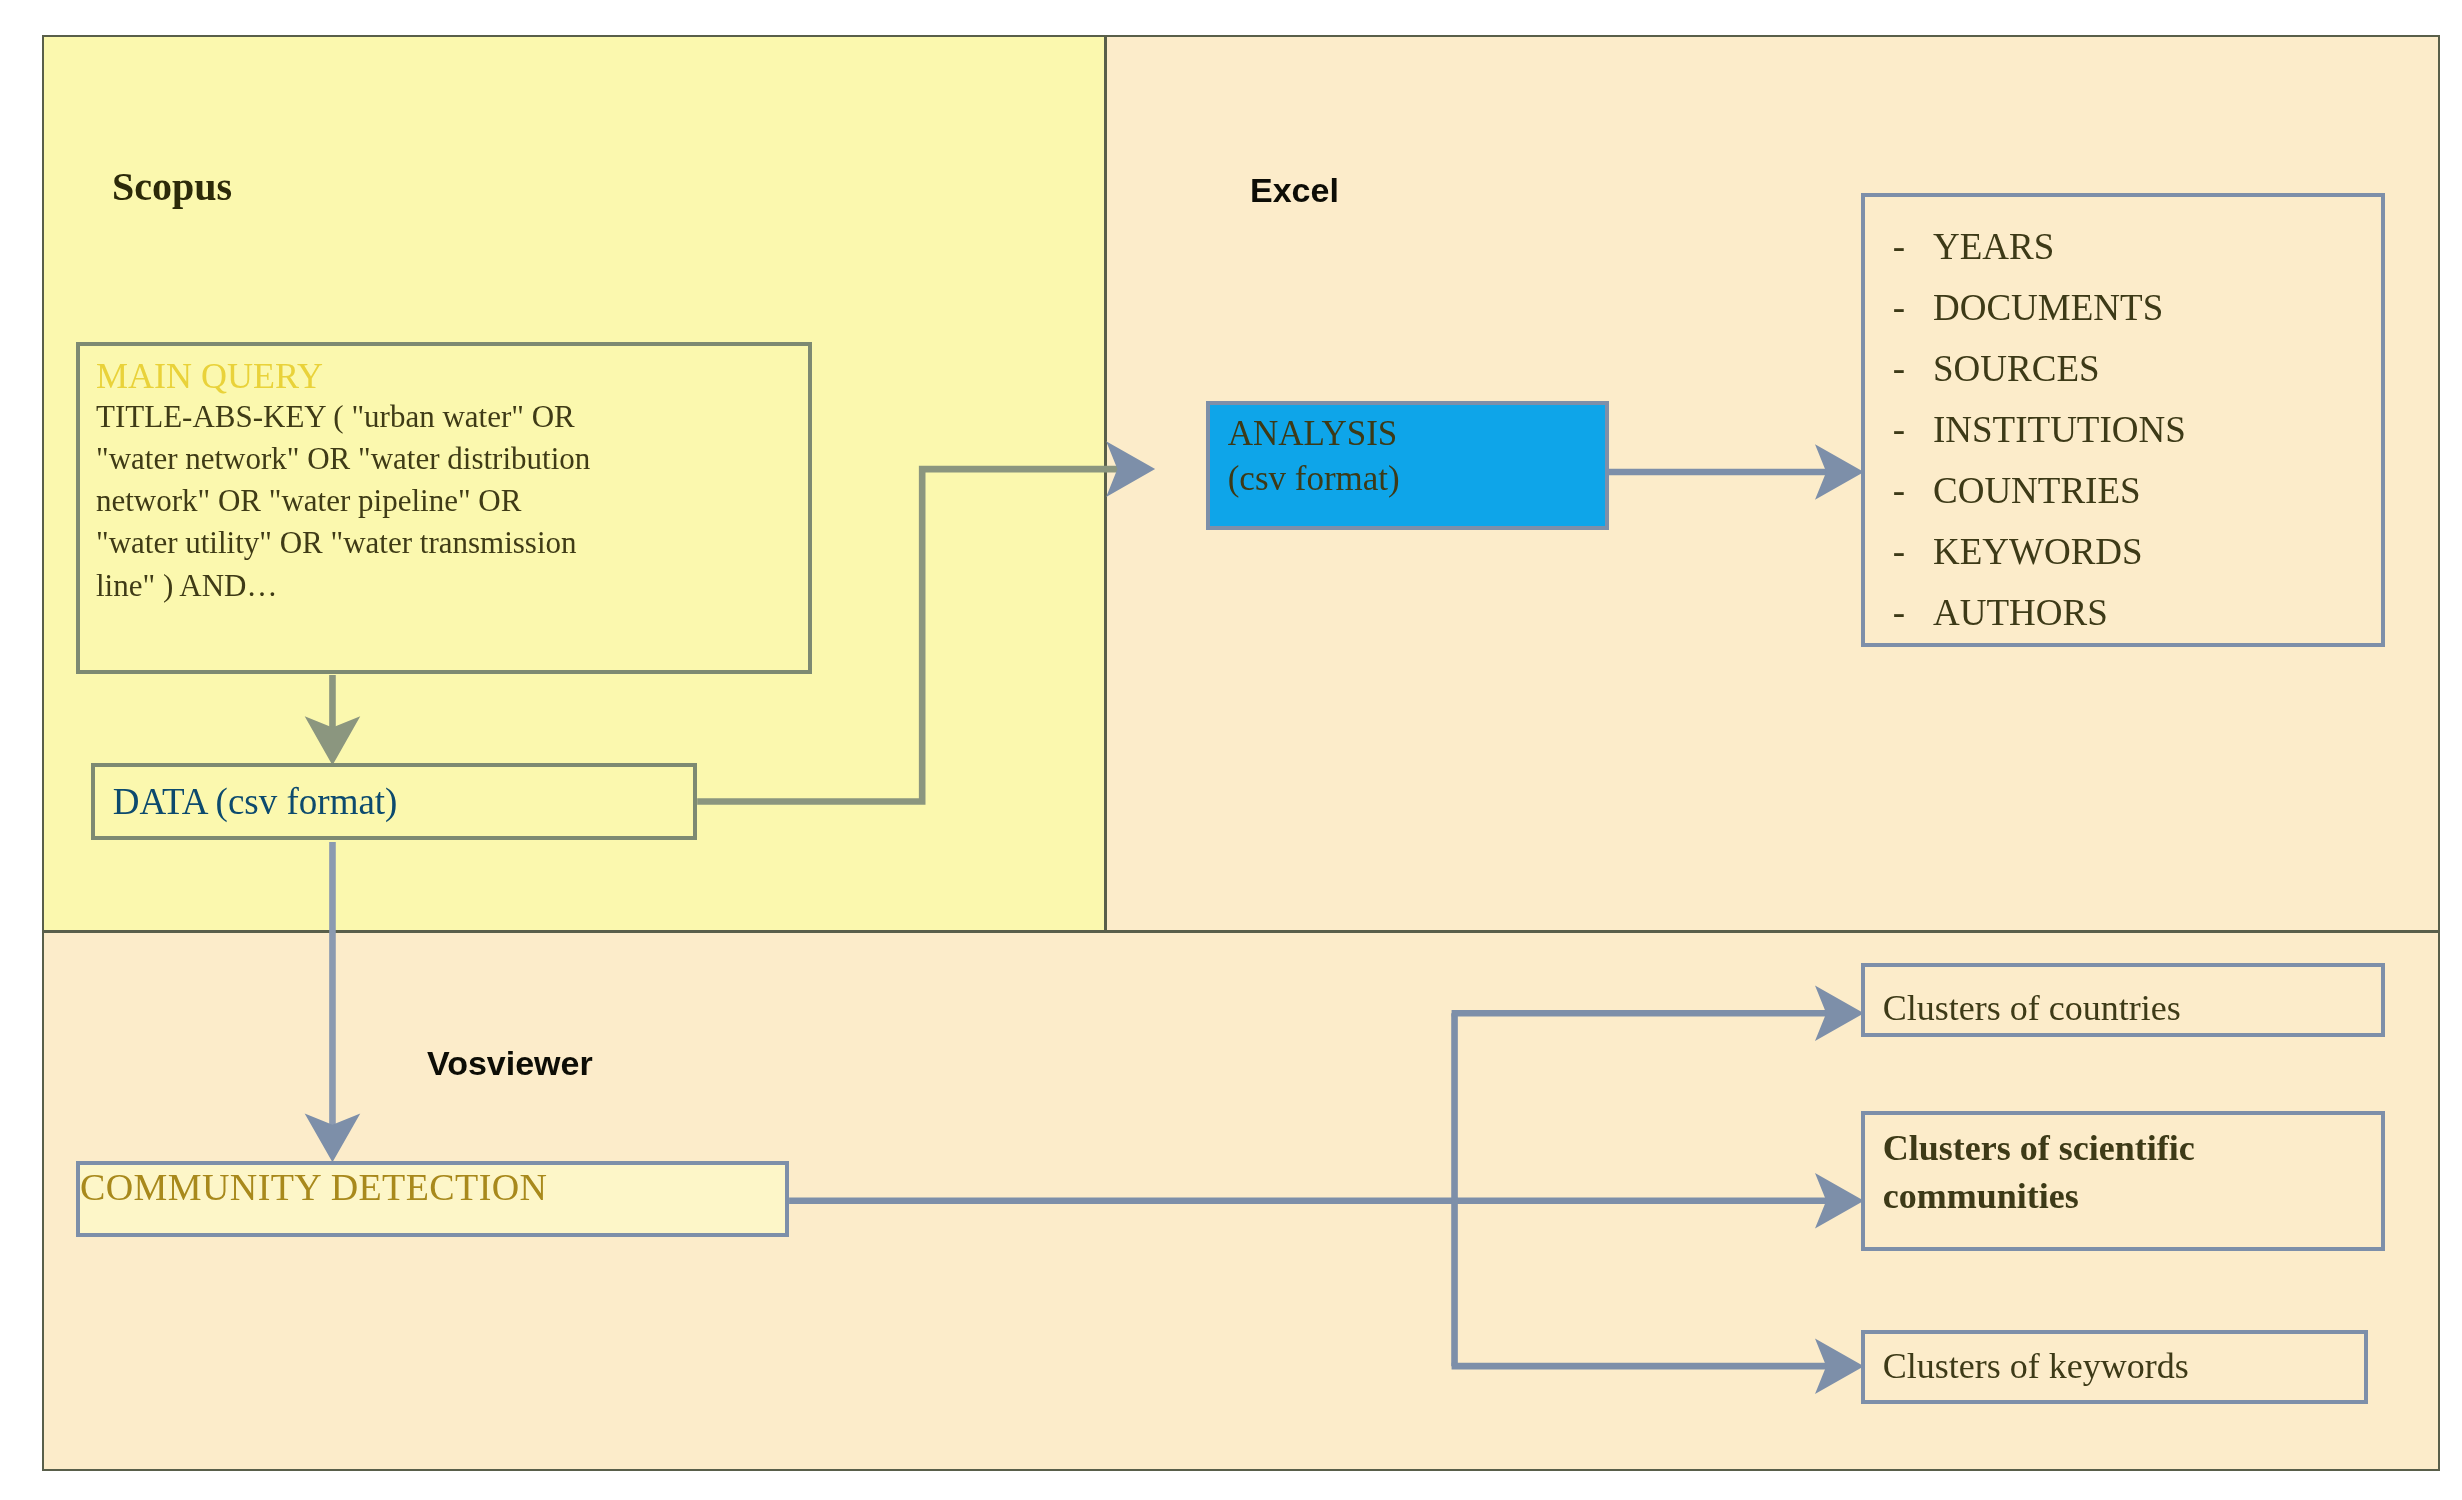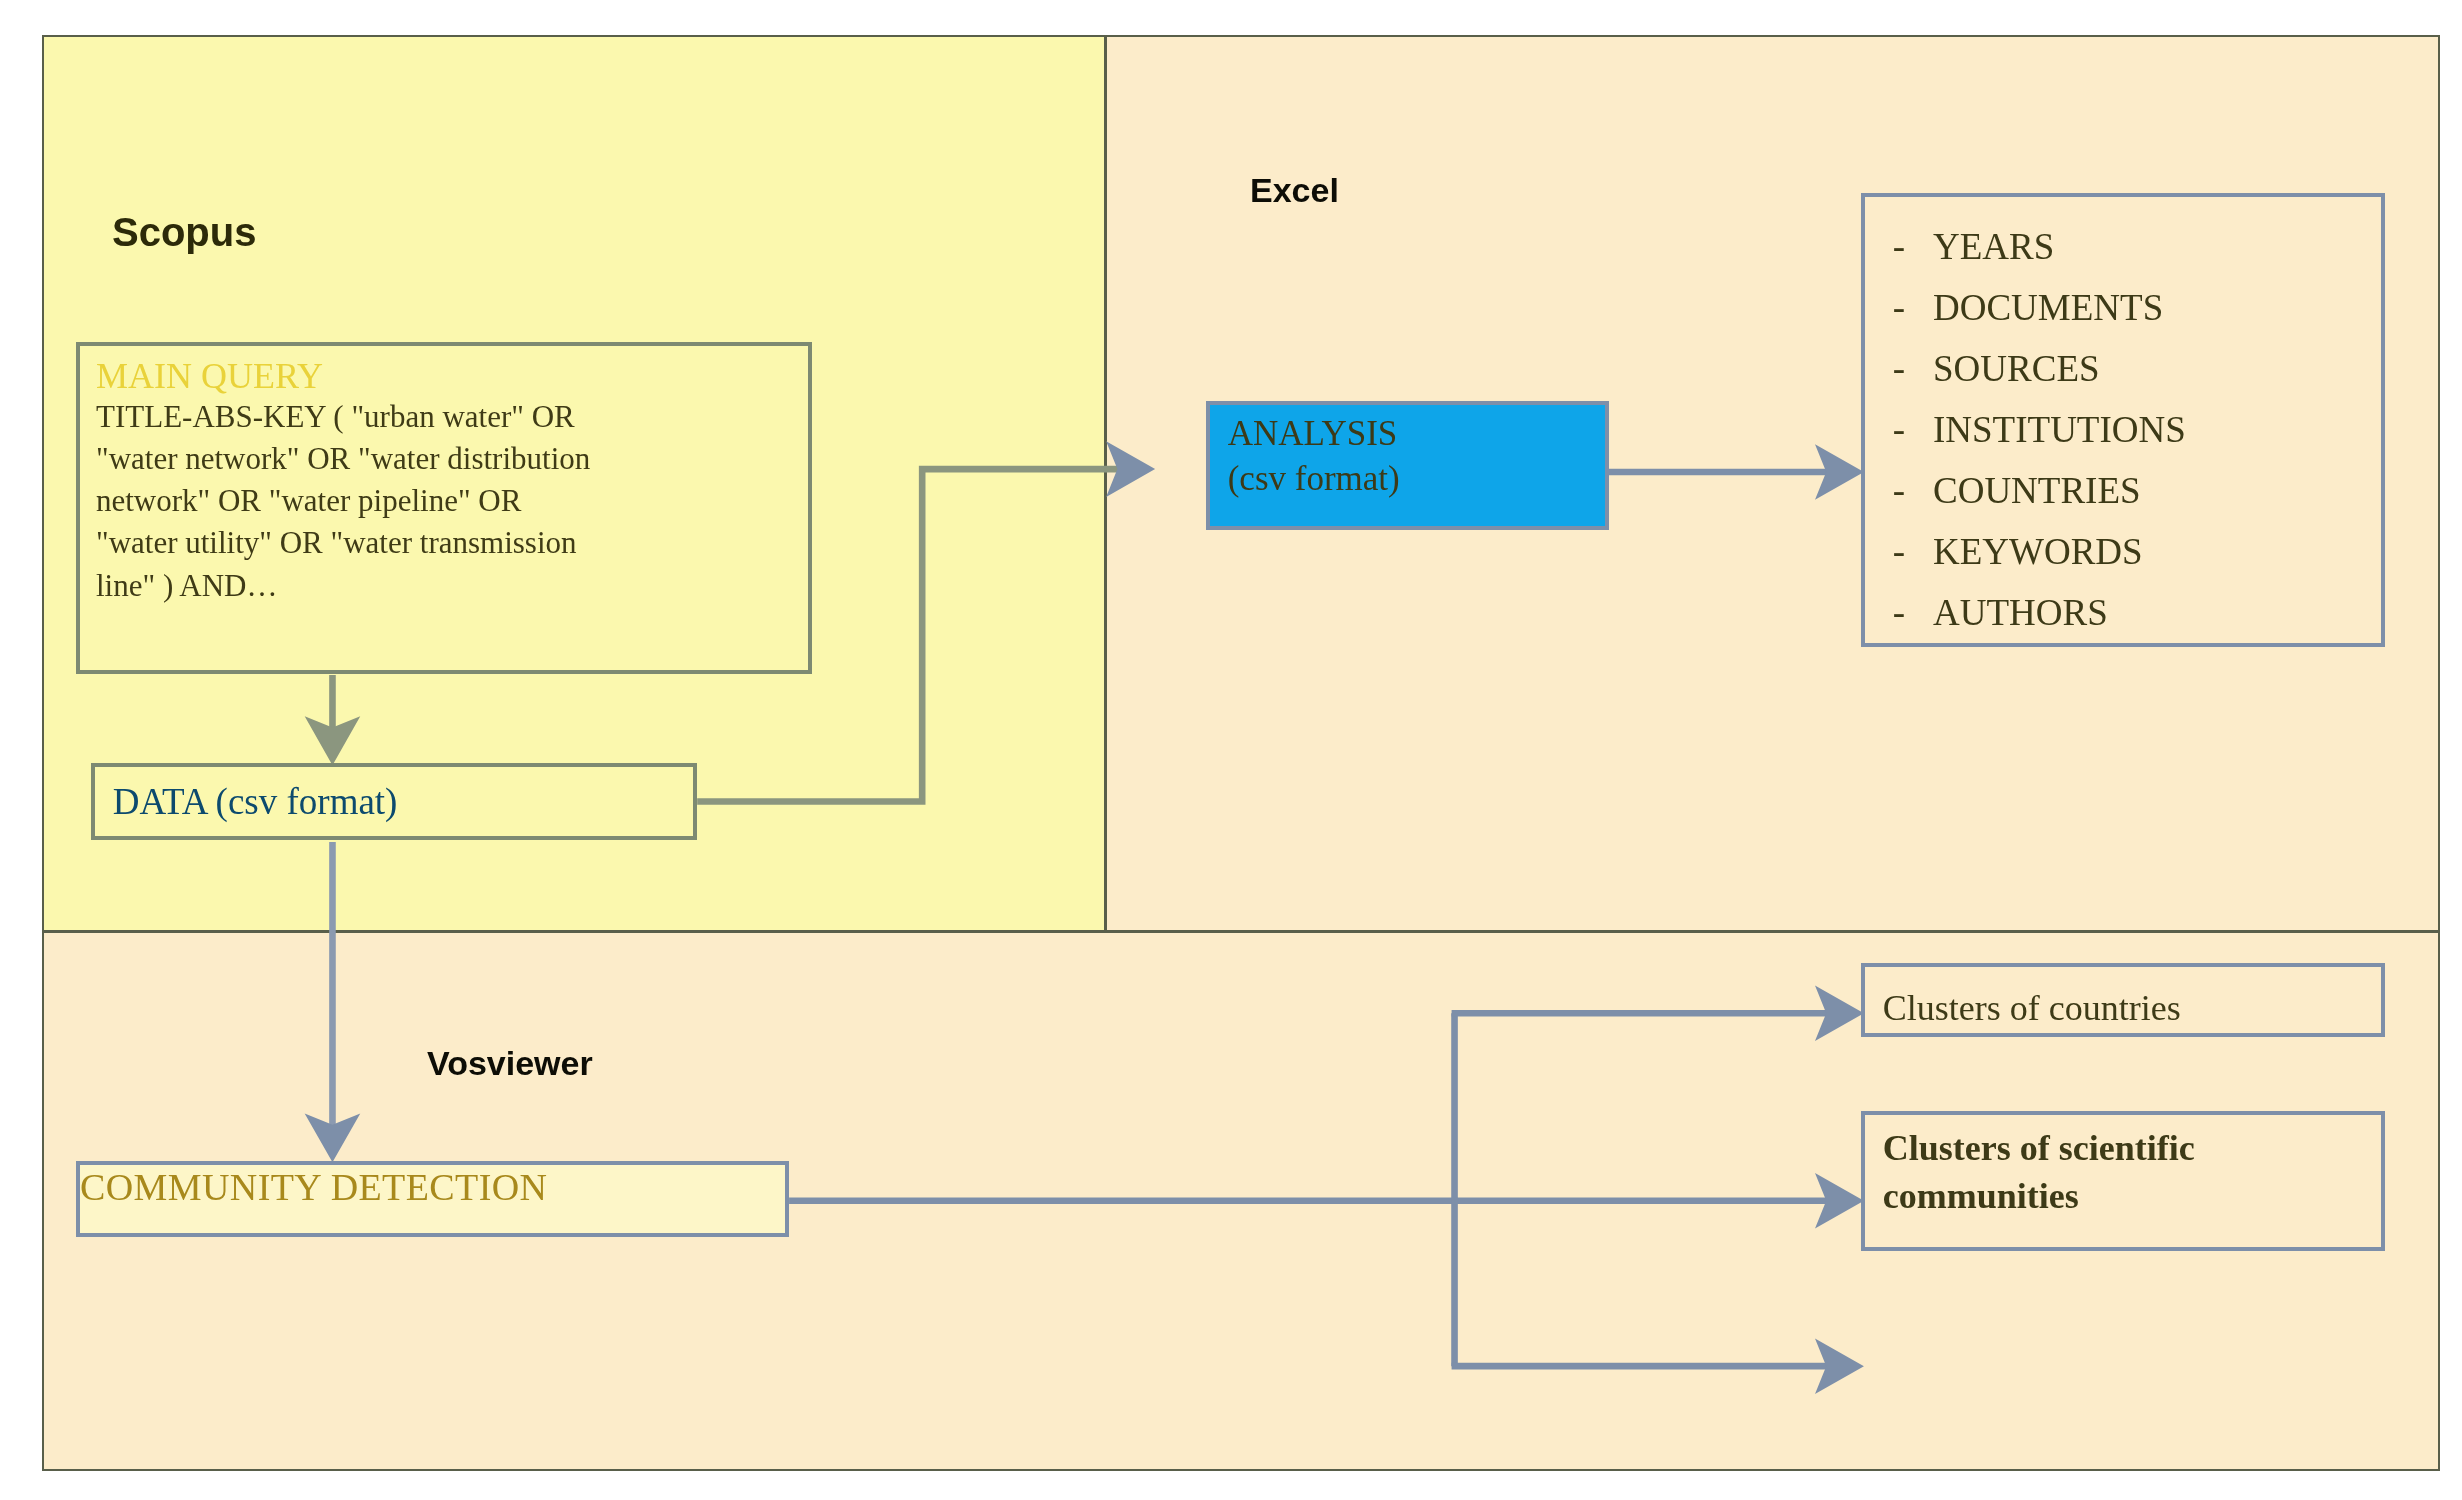--- a/index.html
+++ b/index.html
@@ -57,21 +57,21 @@
   }
 
   
   .section-title {
     position: absolute;
     font-family: "Liberation Sans", sans-serif;
     font-weight: bold;
     color: #0d0d06;
     white-space: nowrap;
   }
-  #title-scopus { left: 112px; top: 163px; font-size: 40px; color:#2c2a09; font-family:Liberation Sans, sans-serif;margin-top:47px; }
+  #title-scopus { left: 112px; top: 163px; font-size: 40px; color:#2c2a09; font-family:Liberation Serif, serif; }
   #title-excel  { left: 1250px; top: 171px; font-size: 34px; }
   #title-vos    { left: 427px; top: 1044px; font-size: 34px; }
 
   
   .box {
     position: absolute;
     box-sizing: border-box;
     border: 4.4px solid #7d8fa9;
     color: #3d3a17;
     font-family: "Liberation Serif", serif;
@@ -290,15 +290,18 @@
 
   <div class="box" id="box-cl-countries">
     <span class="clabel">Clusters of countries</span>
   </div>
 
   <div class="box" id="box-cl-communities">
     <div class="clabel">Clusters of scientific</div>
     <div class="clabel">communities</div>
   </div>
 
+  <div class="box" id="box-cl-keywords">
+    <span class="clabel">Clusters of keywords</span>
+  </div>
 
 </div>
 
 
 </body></html>

